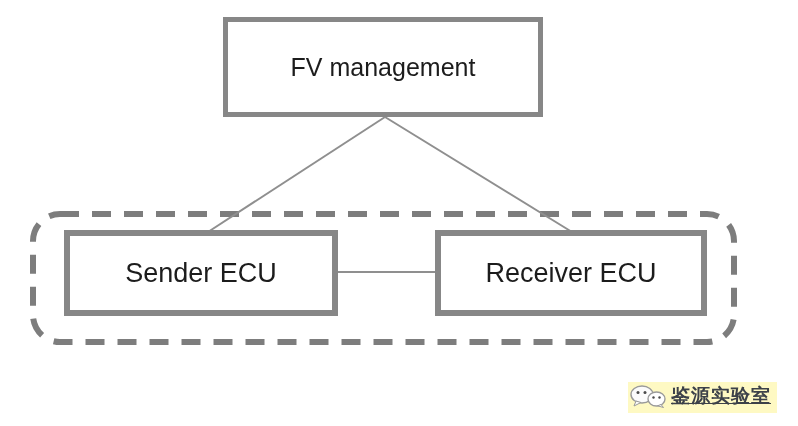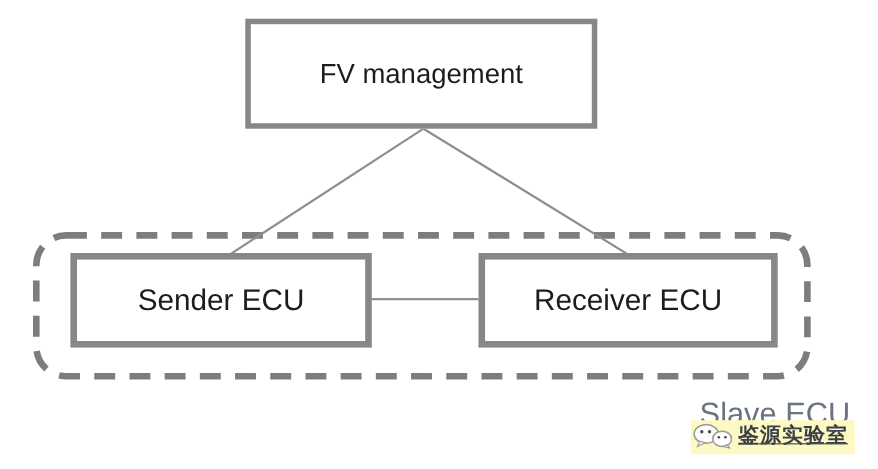--- a/index.html
+++ b/index.html
@@ -99,21 +99,20 @@
   </div>
 
   <div class="ecu-box sender-box">
     <span>Sender ECU</span>
   </div>
 
   <div class="ecu-box receiver-box">
     <span>Receiver ECU</span>
   </div>
 
-  <div class="slave-label">Slave ECU</div>
 
   <div class="watermark">
     <svg class="wm-icon" width="36" height="23" viewBox="0 0 36 23" xmlns="http://www.w3.org/2000/svg">
 
       <ellipse cx="12" cy="9.5" rx="11" ry="8.5" fill="#fbfbfb" stroke="#9a9a9a" stroke-width="1.4"></ellipse>
       <path d="M6 16 L4 21 L11 17.5 Z" fill="#fbfbfb" stroke="#9a9a9a" stroke-width="1"></path>
       <circle cx="8" cy="7.5" r="1.5" fill="#4a4a4a"></circle>
       <circle cx="15" cy="7.5" r="1.5" fill="#4a4a4a"></circle>
 
       <ellipse cx="26.5" cy="14" rx="8.5" ry="7" fill="#ffffff" stroke="#9a9a9a" stroke-width="1.4"></ellipse>

